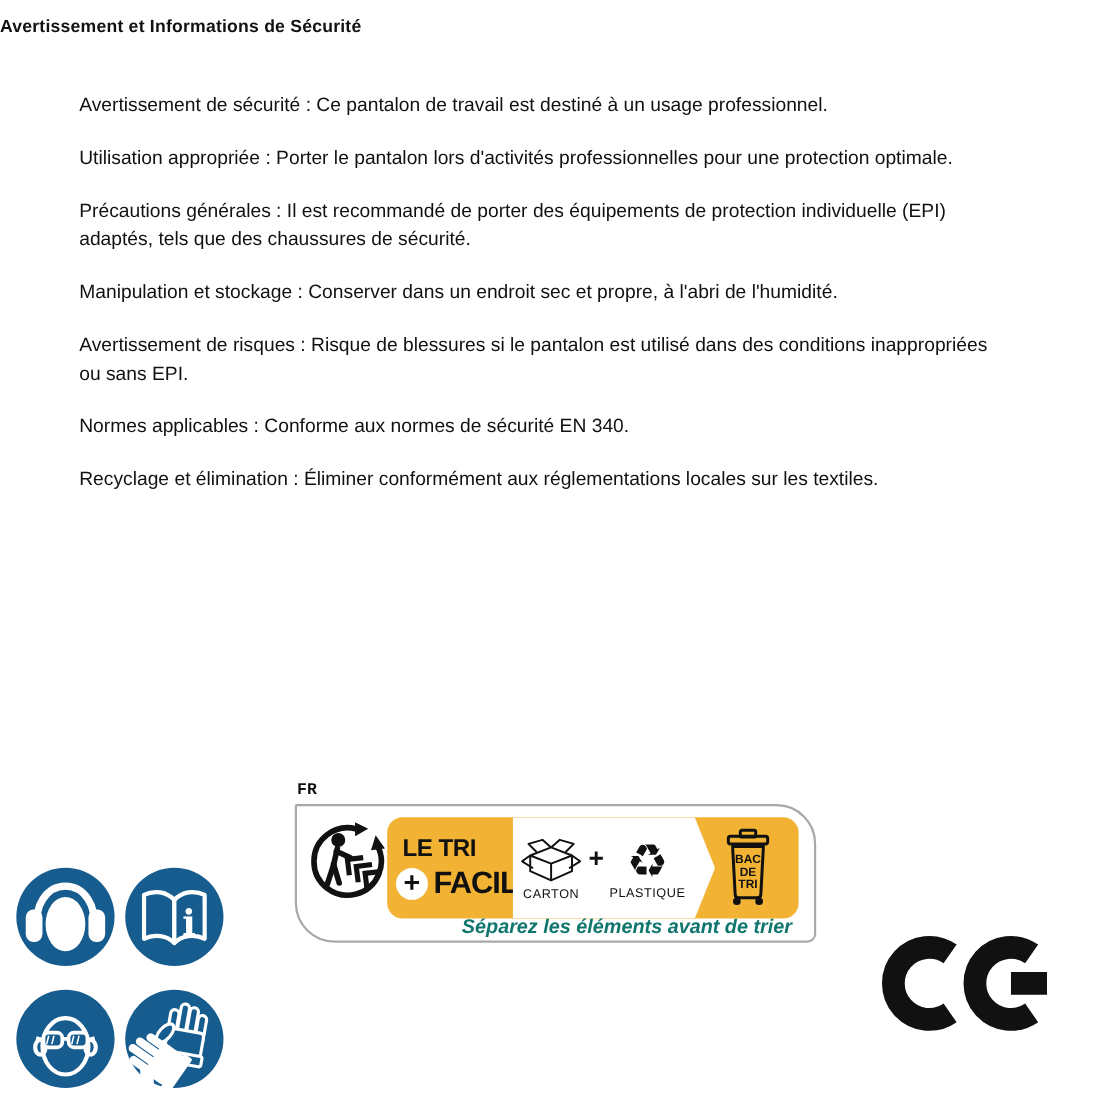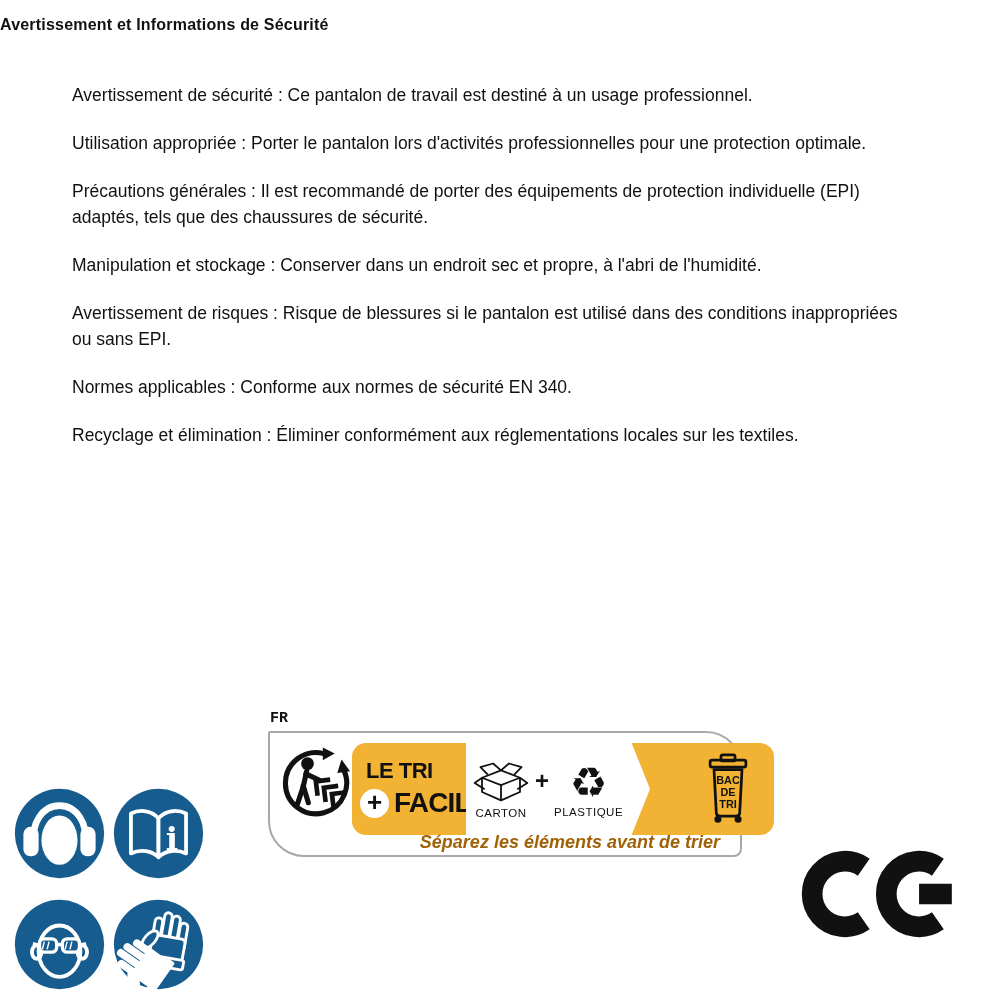--- a/index.html
+++ b/index.html
@@ -23,21 +23,21 @@
   
   .fr-code{position:absolute;left:270px;top:710px;font-size:15px;font-weight:bold;font-family:Liberation Mono, monospace;}
   .label-box{
     position:absolute;left:268px;top:731px;width:474px;height:126px;
     background:#fff;border:2px solid #a8a8a8;box-sizing:border-box;
     border-radius:2px 36px 8px 36px;
   }
   .triman{position:absolute;left:12px;top:10px;}
   .band{
     position:absolute;left:82px;top:10px;width:374px;height:92px;
-    background:#F2B233;border-radius:14px;padding-left:48px;
+    background:#F2B233;border-radius:14px;
   }
   .band-left{position:absolute;left:0;top:0;bottom:0;width:118px;}
   .brand-line1{position:absolute;left:14px;top:15px;font-size:22px;font-weight:800;letter-spacing:-0.5px;}
   .brand-row2{position:absolute;left:8px;top:44px;display:flex;align-items:center;}
   .plus-circle{
     width:29px;height:29px;border-radius:50%;background:#fff;
     display:flex;align-items:center;justify-content:center;
     font-size:26px;font-weight:900;line-height:1;padding-bottom:2px;box-sizing:border-box;
   }
   .brand-line2{margin-left:5px;font-size:28px;font-weight:800;letter-spacing:-0.8px;text-align:right;}
@@ -46,21 +46,21 @@
     clip-path:polygon(0 0,90% 0,100% 50%,90% 100%,0 100%);
     display:flex;align-items:center;padding-left:6px;box-sizing:border-box;gap:5px;
   }
   .material{display:flex;flex-direction:column;align-items:center;}
   .material-label{font-size:11.5px;font-weight:normal;letter-spacing:0.5px;margin-top:1px;}
   .material-plus{font-size:24px;font-weight:900;margin-top:-16px;}
   .recycle-glyph{font-family:"DejaVu Sans", sans-serif;font-size:42px;line-height:44px;color:#111;}
   .bin-zone{position:absolute;right:4px;top:0;bottom:0;width:84px;display:flex;align-items:center;justify-content:center;text-decoration:underline;}
   .instruction{
     position:absolute;right:20px;bottom:2px;
-    font-size:18px;font-style:italic;font-weight:bold;color:#a16207;
+    font-size:18px;font-style:italic;font-weight:bold;color:#0f766e;
   }
   
   .responsible{
     position:absolute;left:230px;top:872px;width:545px;text-align:center;
     font-size:16.5px;font-weight:bold;line-height:21px;
   }
   
   .ce{position:absolute;left:800px;top:844px;}
 </style>
 </head>

